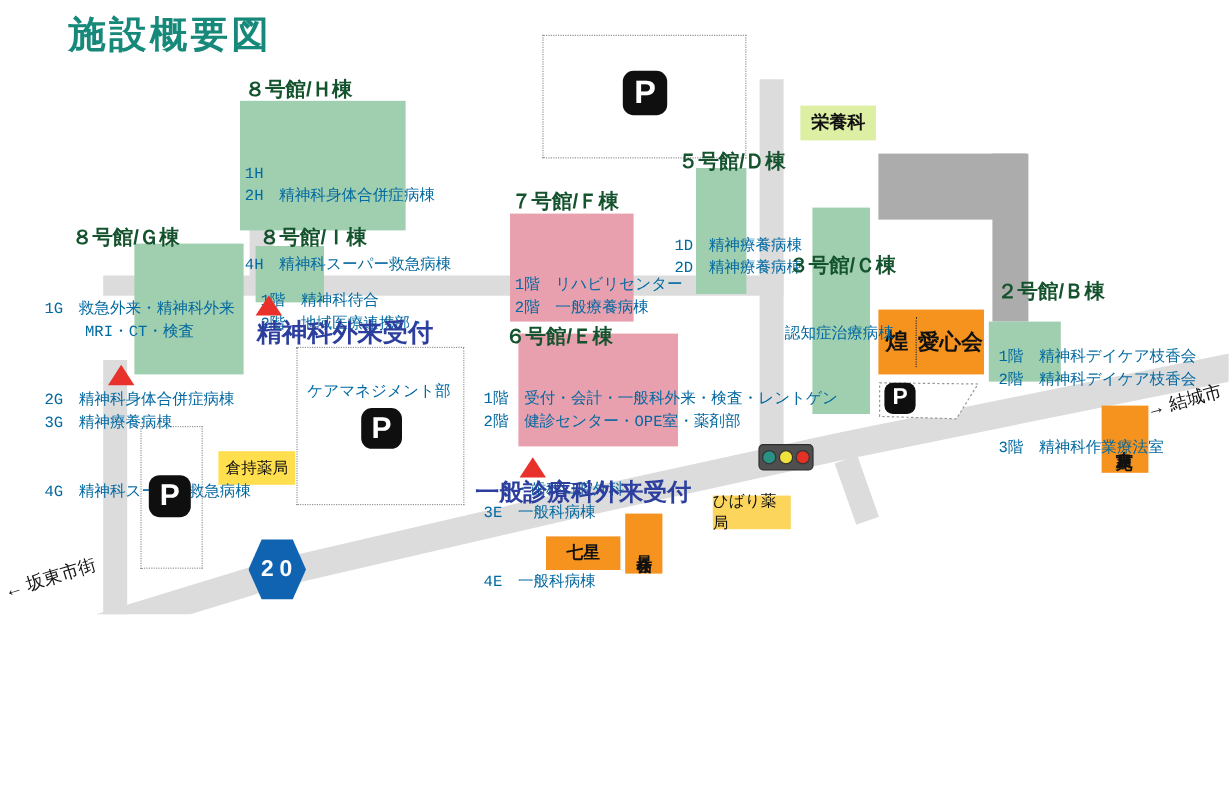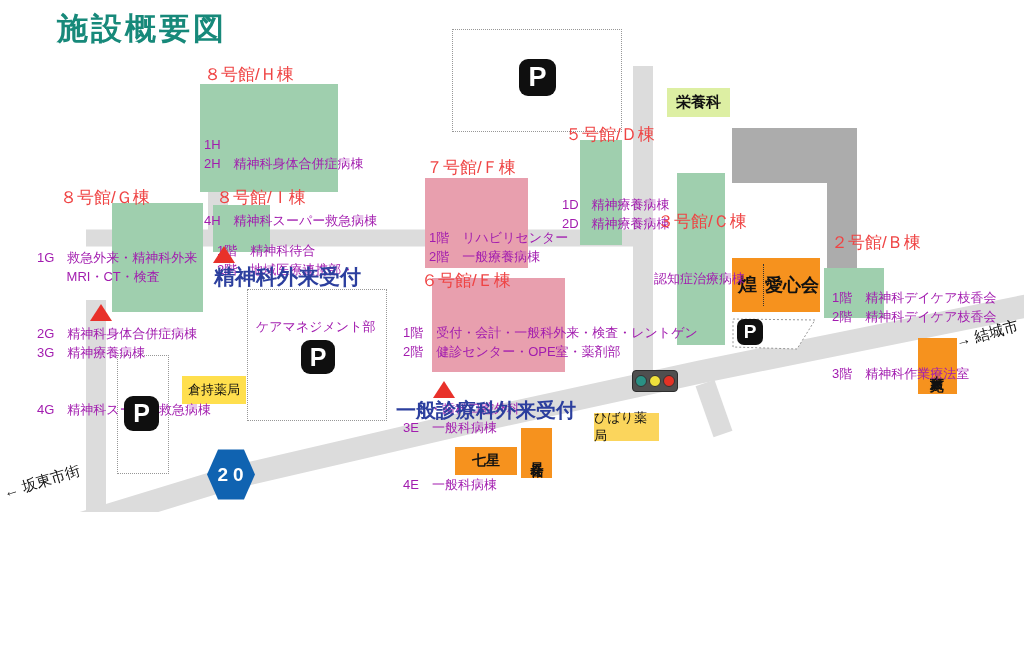--- a/index.html
+++ b/index.html
@@ -7,22 +7,22 @@
        font-family:"Liberation Sans","DejaVu Sans",sans-serif;color:#111;}
   .abs{position:absolute;}
   
   .blk{position:absolute;z-index:3;}
   .green{background:#9fcfae;}
   .pink{background:#e89fae;}
   .grayb{background:#acacac;z-index:2;}
   
   .dotted{position:absolute;border:1px dotted #979797;background:#fff;z-index:2;}
   
-  .btitle{position:absolute;font-size:17px;font-weight:normal;white-space:nowrap;z-index:5;color:#ef4444;}
-  .blines{position:absolute;font-size:13px;line-height:19px;white-space:pre;z-index:5;color:#a21caf;}
+  .btitle{position:absolute;font-size:17px;font-weight:bold;white-space:nowrap;z-index:5;color:#14532d;}
+  .blines{position:absolute;font-size:13px;line-height:19px;white-space:pre;z-index:5;color:#0369a1;font-family:Liberation Mono, monospace;}
   .blue-label{position:absolute;color:#2c3f9e;font-weight:bold;white-space:nowrap;z-index:6;}
   .tri{position:absolute;width:0;height:0;border-left:11px solid transparent;
        border-right:11px solid transparent;border-bottom:17px solid #e8312a;z-index:6;}
   
   .pbox{position:absolute;background:#0f0f0f;color:#fff;font-weight:bold;display:flex;
         align-items:center;justify-content:center;border-radius:9px;z-index:6;}
   
   .obox{position:absolute;background:#f6921e;color:#111;display:flex;align-items:center;
         justify-content:center;z-index:4;font-weight:bold;}
   .ybox{position:absolute;display:flex;align-items:center;justify-content:center;z-index:4;}

